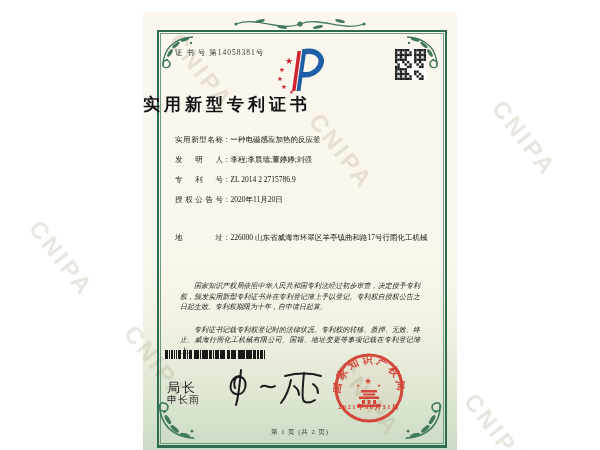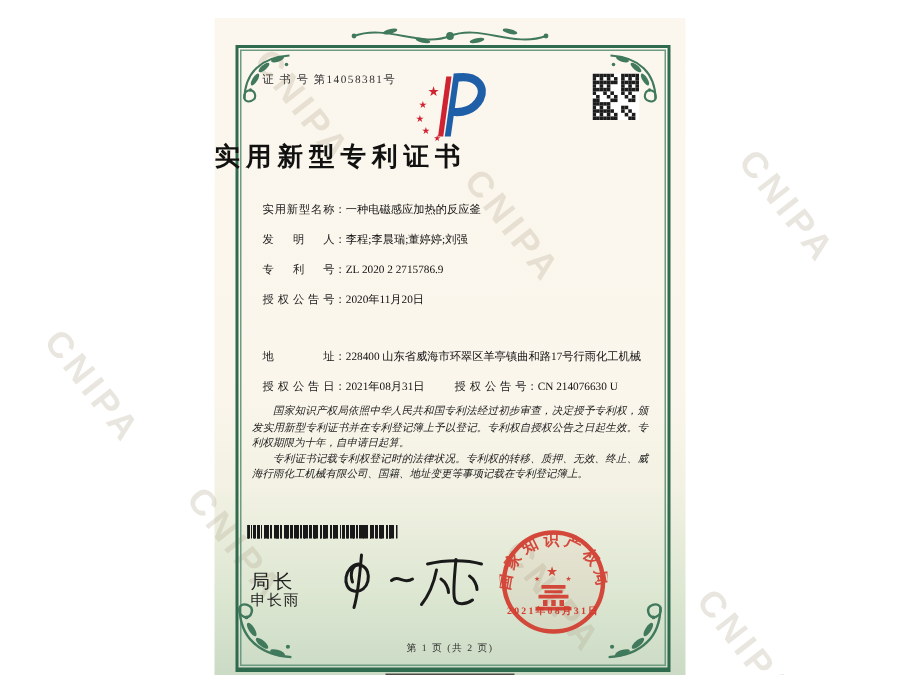--- a/index.html
+++ b/index.html
@@ -44,21 +44,21 @@
 
   .field-row{position:absolute;left:32px;width:266px;font-size:7.5px;line-height:10px;}
   .f-label{display:inline-block;width:48px;text-align:justify;text-align-last:justify;vertical-align:top;color:#222;}
   .f-colon{display:inline-block;vertical-align:top;}
   .f-value{display:inline-block;width:198px;vertical-align:top;color:#111;}
   .pair2{position:absolute;left:128px;top:0;}
   .pair2 .f-value{width:80px;}
 
   .legal{position:absolute;left:25px;top:257px;width:264px;font-size:7px;line-height:10.5px;
     font-style:italic;color:#222;text-align:justify;}
-  .legal p{margin:0;text-indent:2em;}
+  .legal p{margin:12px;text-indent:2em;}
 
   .barcode{position:absolute;left:22px;top:338px;width:100px;height:9px;
     background:
       repeating-linear-gradient(90deg,#191919 0 1px,transparent 1px 2.2px),
       repeating-linear-gradient(90deg,#191919 0 1px,transparent 1px 3.7px),
       repeating-linear-gradient(90deg,#191919 0 2px,transparent 2px 6.3px);}
   .director-label{position:absolute;left:24px;top:367px;font-size:13px;letter-spacing:2px;color:#222;}
   .director-name{position:absolute;left:24px;top:381px;font-size:10px;letter-spacing:1px;color:#222;}
   .signature{position:absolute;left:80px;top:355px;width:104px;height:40px;}
 
@@ -269,33 +269,27 @@
 
     <div class="title">实用新型专利证书</div>
 
     <div class="field-row" style="top:123px">
       <span class="f-label">实用新型名称</span><span class="f-colon">：</span><span class="f-value">一种电磁感应加热的反应釜</span>
     </div>
     <div class="field-row" style="top:143px">
       <span class="f-label">发明人</span><span class="f-colon">：</span><span class="f-value">李程;李晨瑞;董婷婷;刘强</span>
     </div>
     <div class="field-row" style="top:163px">
-      <span class="f-label">专利号</span><span class="f-colon">：</span><span class="f-value">ZL 2020 2 2715786.9</span>
+      <span class="f-label">专利号</span><span class="f-colon">：</span><span class="f-value">ZL 2014 2 2715786.9</span>
     </div>
     <div class="field-row" style="top:183px">
       <span class="f-label">授权公告号</span><span class="f-colon">：</span><span class="f-value">2020年11月20日</span>
     </div>
     <div class="field-row" style="top:221px">
-      <span class="f-label">地址</span><span class="f-colon">：</span><span class="f-value">228400 山东省威海市环翠区羊亭镇曲和路17号行雨化工机械</span>
-    </div>
-    <div class="field-row" style="top:241px">
-      <span class="f-label">授权公告日</span><span class="f-colon">：</span><span class="f-value" style="width:80px">2021年08月31日</span>
-      <span class="pair2">
-        <span class="f-label">授权公告号</span><span class="f-colon">：</span><span class="f-value">CN 214076630 U</span>
-      </span>
+      <span class="f-label">地址</span><span class="f-colon">：</span><span class="f-value">226000 山东省威海市环翠区羊亭镇曲和路17号行雨化工机械</span>
     </div>
 
     <div class="legal">
       <p>国家知识产权局依照中华人民共和国专利法经过初步审查，决定授予专利权，颁发实用新型专利证书并在专利登记簿上予以登记。专利权自授权公告之日起生效。专利权期限为十年，自申请日起算。</p>
       <p>专利证书记载专利权登记时的法律状况。专利权的转移、质押、无效、终止、威海行雨化工机械有限公司、国籍、地址变更等事项记载在专利登记簿上。</p>
     </div>
 
     <div class="barcode"></div>
 
     <div class="director-label">局长</div>

